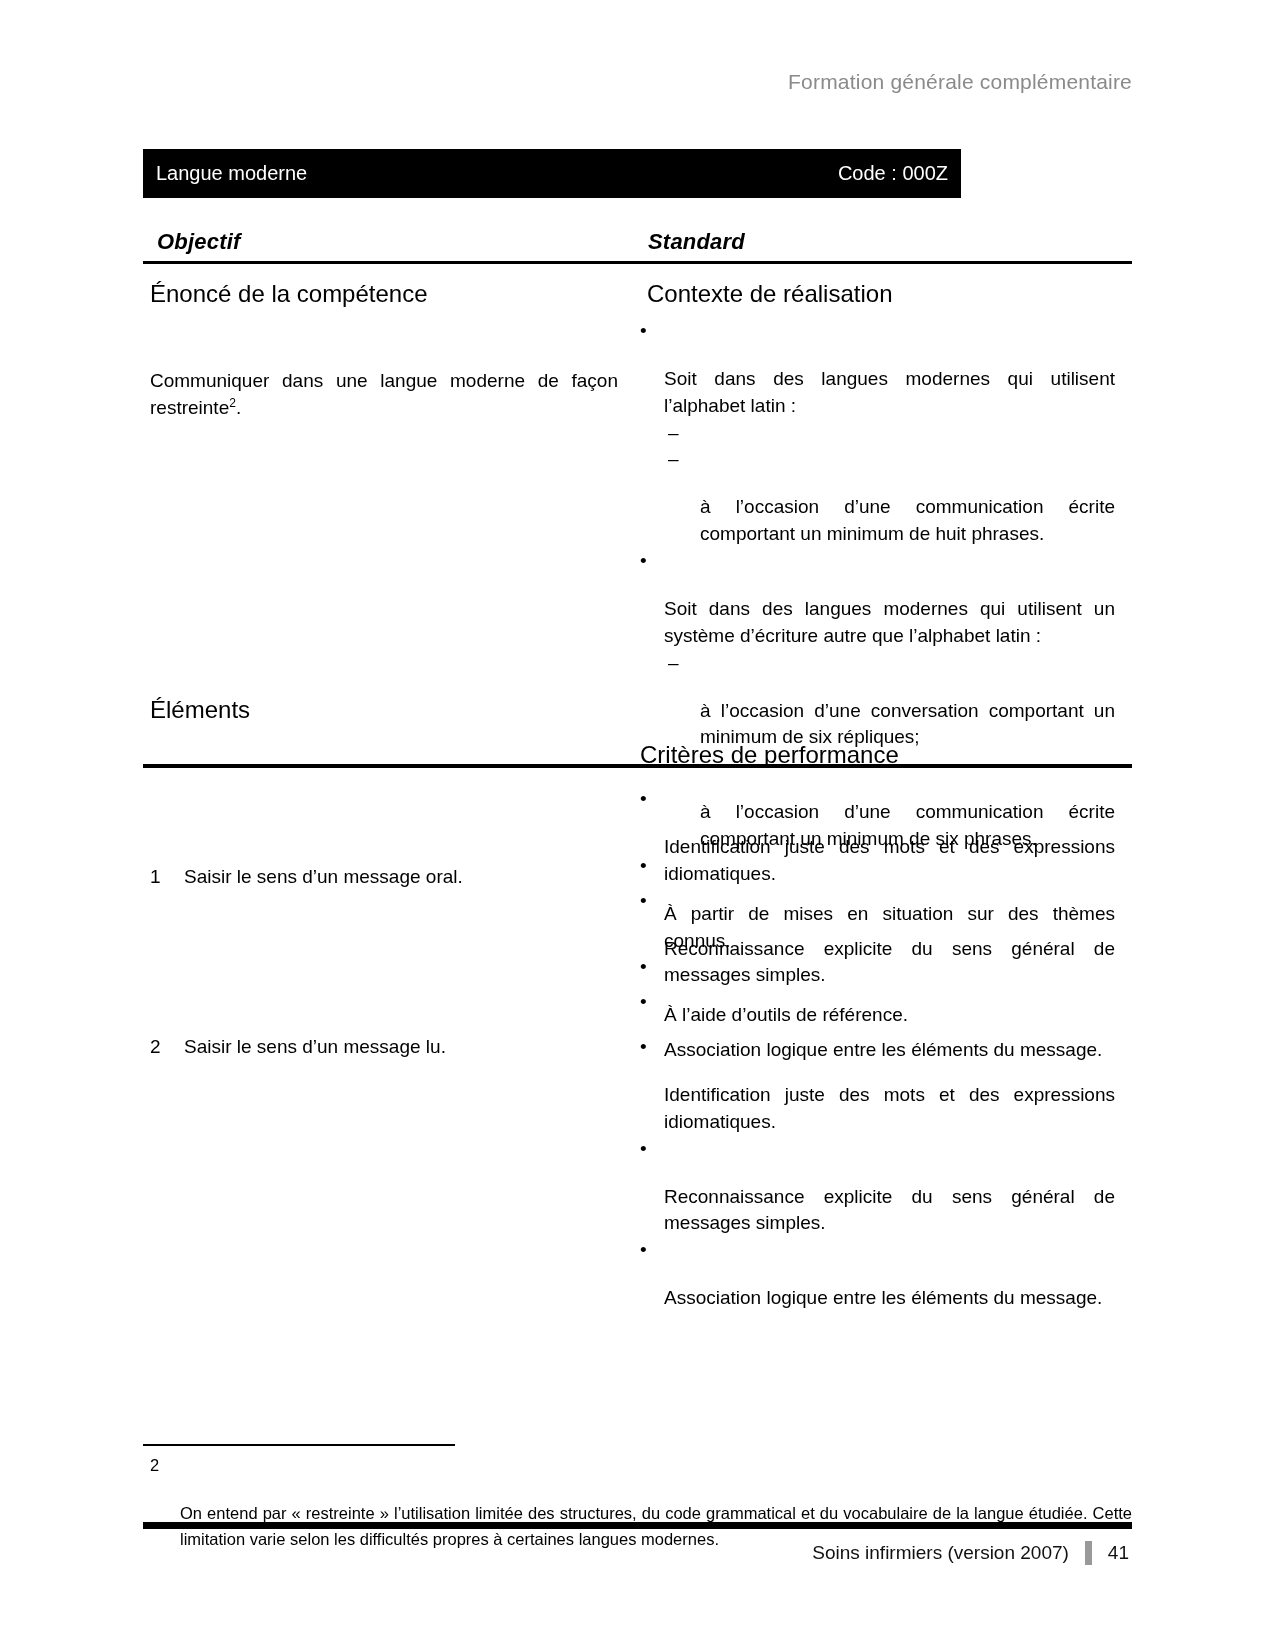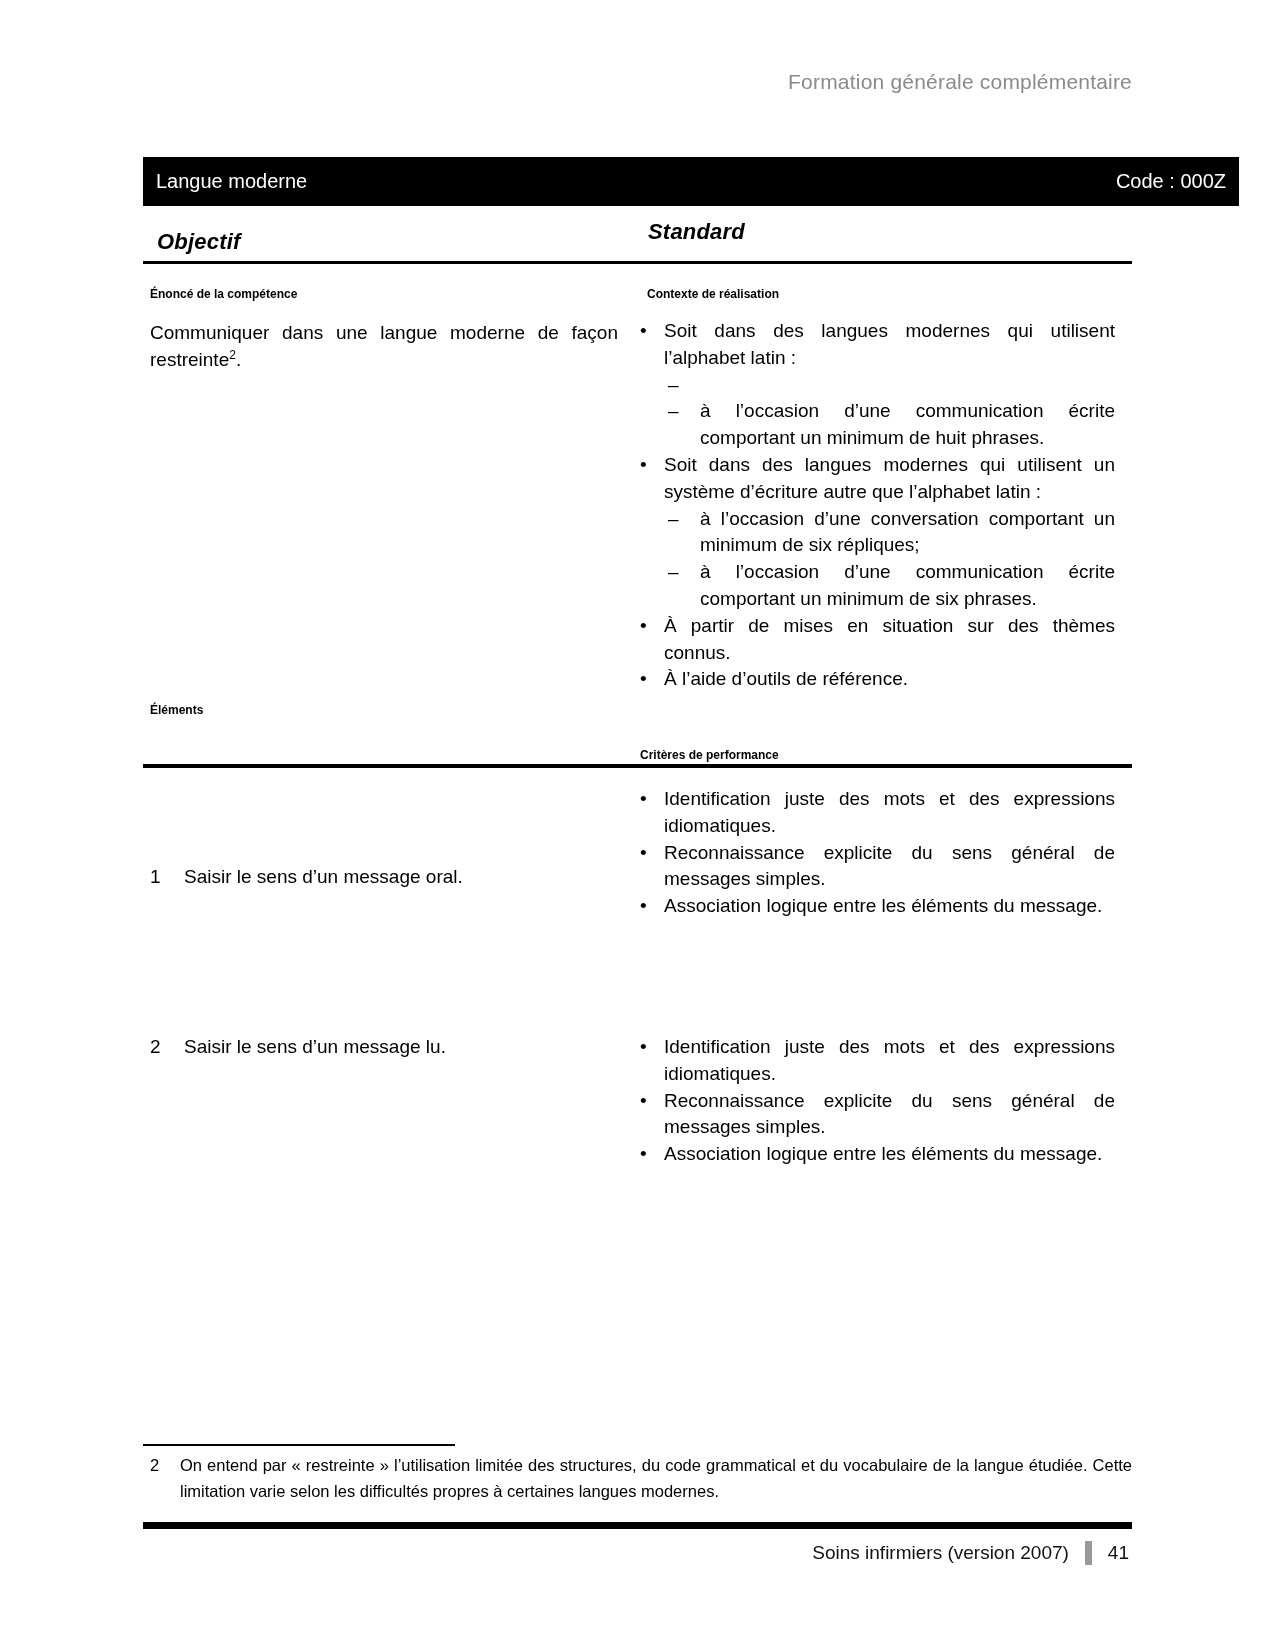--- a/index.html
+++ b/index.html
@@ -12,35 +12,35 @@
     overflow:hidden;
     border-radius:24px;
   }
   .abs { position:absolute; }
   .rule { background:#000; }
   .running-head {
     font-size:21px; color:#8a8a8a; letter-spacing:0.2px;
     white-space:nowrap;
   }
   .title-bar {
-    left:143px; top:157px; width:1096px; height:49px;
+    left:143px; top:149px; width:818px; height:49px;
     background:#000; color:#fff;
     display:flex; align-items:center; justify-content:space-between;
     box-sizing:border-box; padding:0 13px;
     font-size:20px;
   }
   .col-head {
     font-size:22px; font-weight:bold; font-style:italic;
     white-space:nowrap; letter-spacing:0.2px;
   }
   .sec-head {
-    font-size:12px; font-weight:bold; line-height:24px; white-space:nowrap;text-align:right;
+    font-size:24px; font-weight:normal; line-height:24px; white-space:nowrap;text-align:right;
   }
   .body-text { font-size:19px; line-height:26.8px; }
-  .justify { text-align:justify; }
+  .justify { text-align:justify;margin-top:48px; }
   .bullet-row { display:flex; }
   .bullet-marker { width:24px; flex:none; }
   .sub-row { display:flex; padding-left:28px; }
   .sub-marker { width:32px; flex:none; }
   .flex1 { flex:1; min-width:0; }
   .el-row { display:flex; }
   .el-num { width:34px; flex:none; }
   sup.fnref { font-size:12px; line-height:0; vertical-align:super; }
   .footnote-text { font-size:16.5px; line-height:26px; }
   .fn-row { display:flex; }
@@ -58,21 +58,21 @@
 <div class="page">
 
   <div class="abs running-head" style="right:143px; top:70px;">Formation générale complémentaire</div>
 
   <div class="abs title-bar">
     <span>Langue moderne</span>
     <span>Code : 000Z</span>
   </div>
 
   <div class="abs col-head" style="left:157px; top:229px;">Objectif</div>
-  <div class="abs col-head" style="left:648px; top:219px;">Standard</div>
+  <div class="abs col-head" style="left:648px; top:229px;">Standard</div>
   <div class="abs rule" style="left:143px; top:261px; width:989px; height:3px;"></div>
 
   <div class="abs sec-head" style="left:150px; top:282px;">Énoncé de la compétence</div>
   <div class="abs sec-head" style="left:640px; top:282px;margin-left:7px;">Contexte de réalisation</div>
 
   <div class="abs body-text justify" style="left:150px; top:320px; width:468px;">
     <span>Communiquer dans une langue moderne de façon restreinte</span><sup class="fnref">2</sup><span>.</span>
   </div>
 
   <div class="abs body-text" style="left:640px; top:318px; width:475px;">

